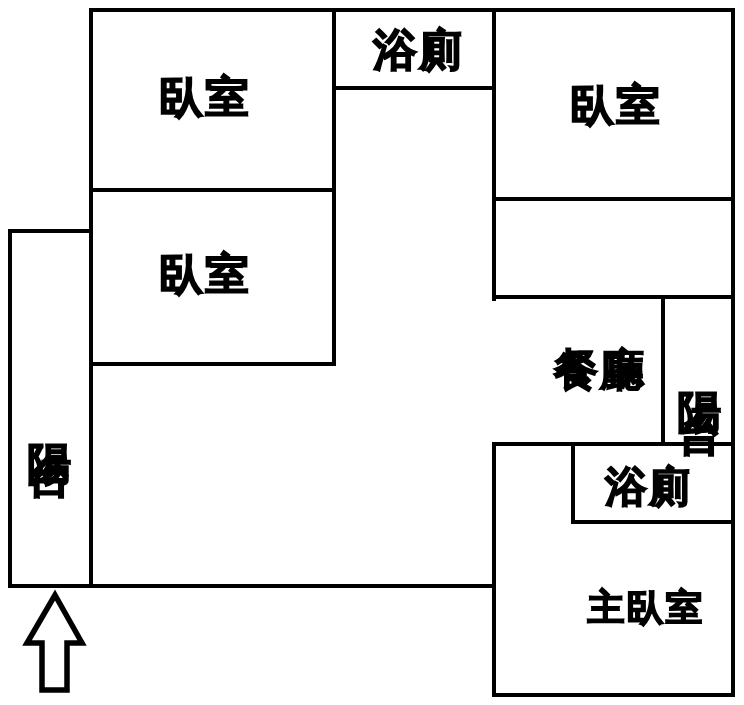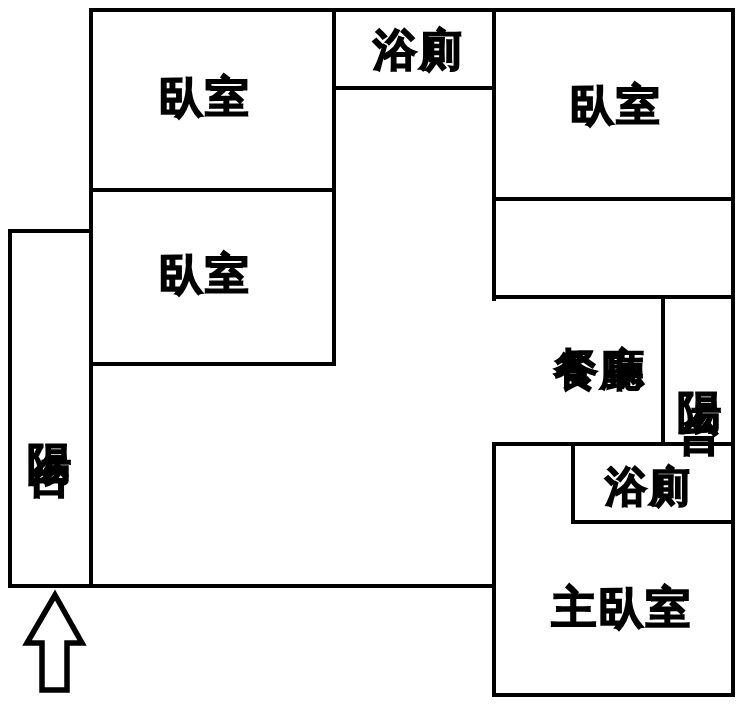--- a/index.html
+++ b/index.html
@@ -76,19 +76,19 @@
 
   <div class="room-label v" style="left:50px; top:418px;">陽台</div>
 
   <div class="room-label" style="left:571px; top:370px;margin-left:29px;">餐廳</div>
 
   <div class="room-label v" style="left:700px; top:376px; letter-spacing:18px;">陽台</div>
 
 
   <div class="room-label" style="left:649px; top:487px; font-size:42px;">浴廁</div>
 
-  <div class="room-label" style="left:622px; top:607px; font-size:45px;">主臥室</div>
+  <div class="room-label" style="left:646px; top:607px; font-size:37px;">主臥室</div>
 
   <svg class="arrow-svg" width="70" height="110" viewBox="0 0 70 110">
     <polygon points="35,7 62,55 47,55 47,102 22,102 22,55 7,55" fill="#ffffff" stroke="#000000" stroke-width="5.5" stroke-linejoin="miter"></polygon>
   </svg>
 
 </div>
 
 </body></html>

